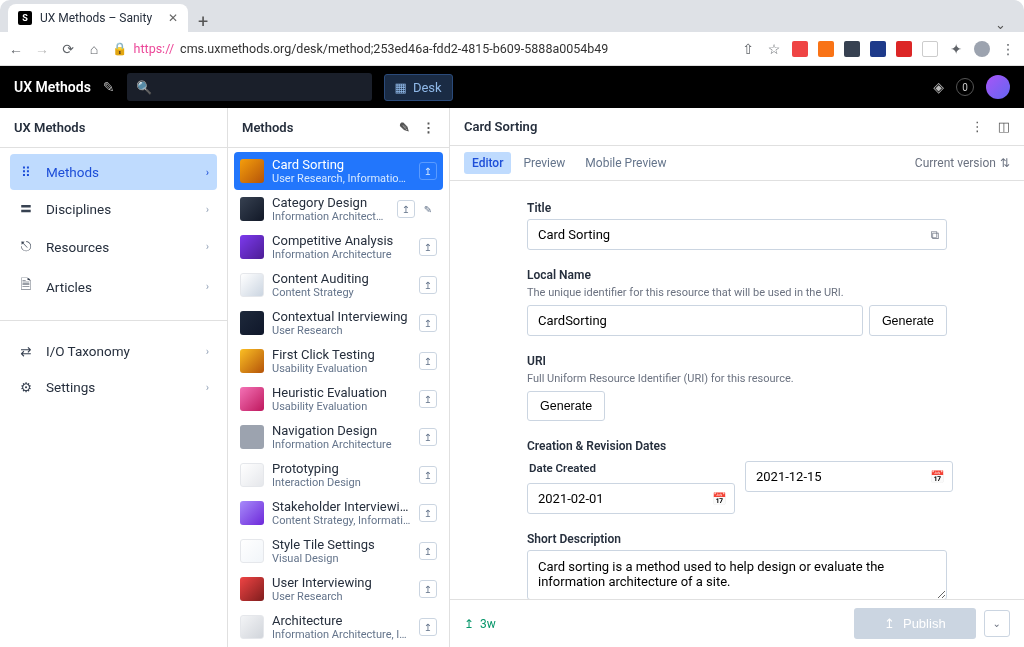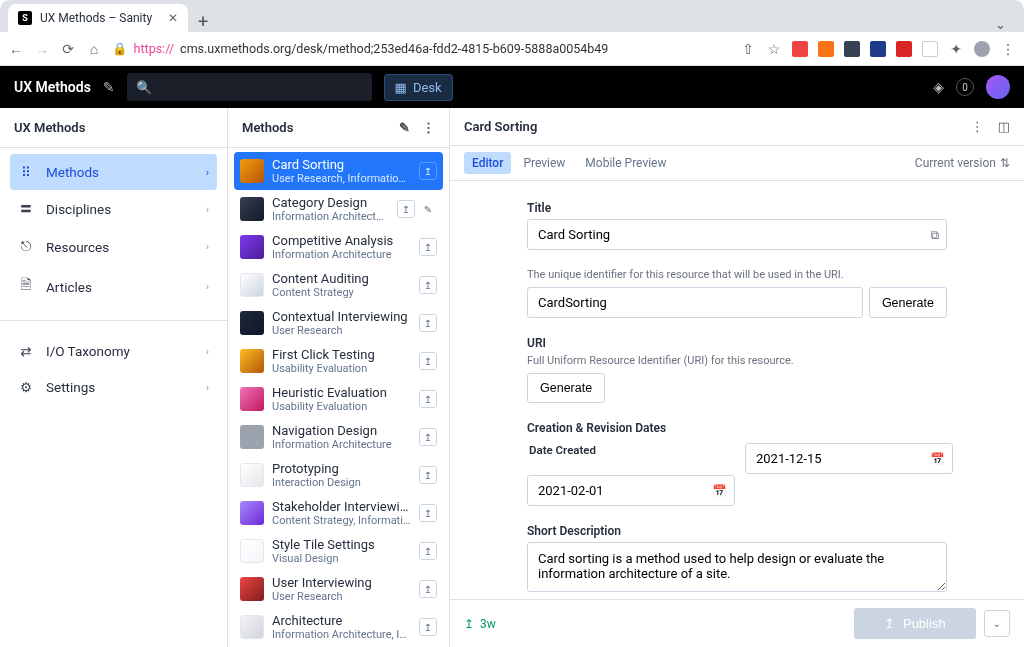--- a/index.html
+++ b/index.html
@@ -67,21 +67,21 @@
 .field-help { font-size: 11px; color: #6b7280; margin-bottom: 6px; }
 .input-row { display: flex; gap: 6px; }
 .text-input { flex: 1; border: 1px solid #cbd5e1; border-radius: 3px; padding: 7px 10px; font-size: 13px; font-family: inherit; }
 .text-input.with-icon { padding-right: 30px; }
 .input-wrapper { position: relative; flex: 1; display: flex; }
 .input-suffix-icon { position: absolute; right: 8px; top: 50%; transform: translateY(-50%); color: #6b7280; font-size: 12px; }
 .btn { border: 1px solid #cbd5e1; background: #fff; border-radius: 3px; padding: 7px 12px; font-size: 12.5px; cursor: pointer; }
 .section-label { font-weight: 600; font-size: 12px; margin-bottom: 8px; }
 .date-row { display: flex; gap: 10px; }
 .date-col { flex: 1; }
-.date-sublabel { font-weight: 600; font-size: 11.5px; margin-bottom: 18px; padding-left: 2px; }
+.date-sublabel { font-weight: 600; font-size: 11.5px; margin-bottom: 8px; padding-left: 2px; }
 .textarea { width: 100%; border: 1px solid #cbd5e1; border-radius: 3px; padding: 8px 10px; font-size: 13px; font-family: inherit; resize: vertical; min-height: 50px; }
 .doc-footer { border-top: 1px solid #e0e0e0; padding: 8px 14px; display: flex; align-items: center; gap: 8px; }
 .footer-status { display: flex; align-items: center; gap: 6px; font-size: 12px; color: #059669; }
 .publish-btn { margin-left: auto; background: #cbd5e1; color: #fff; border: none; border-radius: 3px; padding: 8px 30px; font-size: 13px; display: flex; align-items: center; gap: 8px; cursor: pointer; }
 .footer-drop { border: 1px solid #cbd5e1; border-radius: 3px; padding: 7px 8px; cursor: pointer; color: #6b7280; font-size: 10px; }
 .thumb-1 { background: linear-gradient(135deg,#f59e0b,#b45309); }
 .thumb-2 { background: linear-gradient(135deg,#374151,#111827); }
 .thumb-3 { background: linear-gradient(135deg,#7c3aed,#4c1d95); }
 .thumb-4 { background: linear-gradient(135deg,#fff,#cbd5e1); border:1px solid #e5e7eb; }
 .thumb-5 { background: linear-gradient(135deg,#1e293b,#0f172a); }
@@ -355,20 +355,21 @@
 
         <div class="field">
           <label class="field-label">Title</label>
           <div class="input-wrapper">
             <input class="text-input with-icon" value="Card Sorting" style="">
             <span class="input-suffix-icon">⧉</span>
           </div>
         </div>
 
         <div class="field">
+          <label class="field-label">Local Name</label>
           <div class="field-help">The unique identifier for this resource that will be used in the URI.</div>
           <div class="input-row">
             <input class="text-input" value="CardSorting" style="">
             <button class="btn">Generate</button>
           </div>
         </div>
 
         <div class="field">
           <label class="field-label">URI</label>
           <div class="field-help">Full Uniform Resource Identifier (URI) for this resource.</div>

